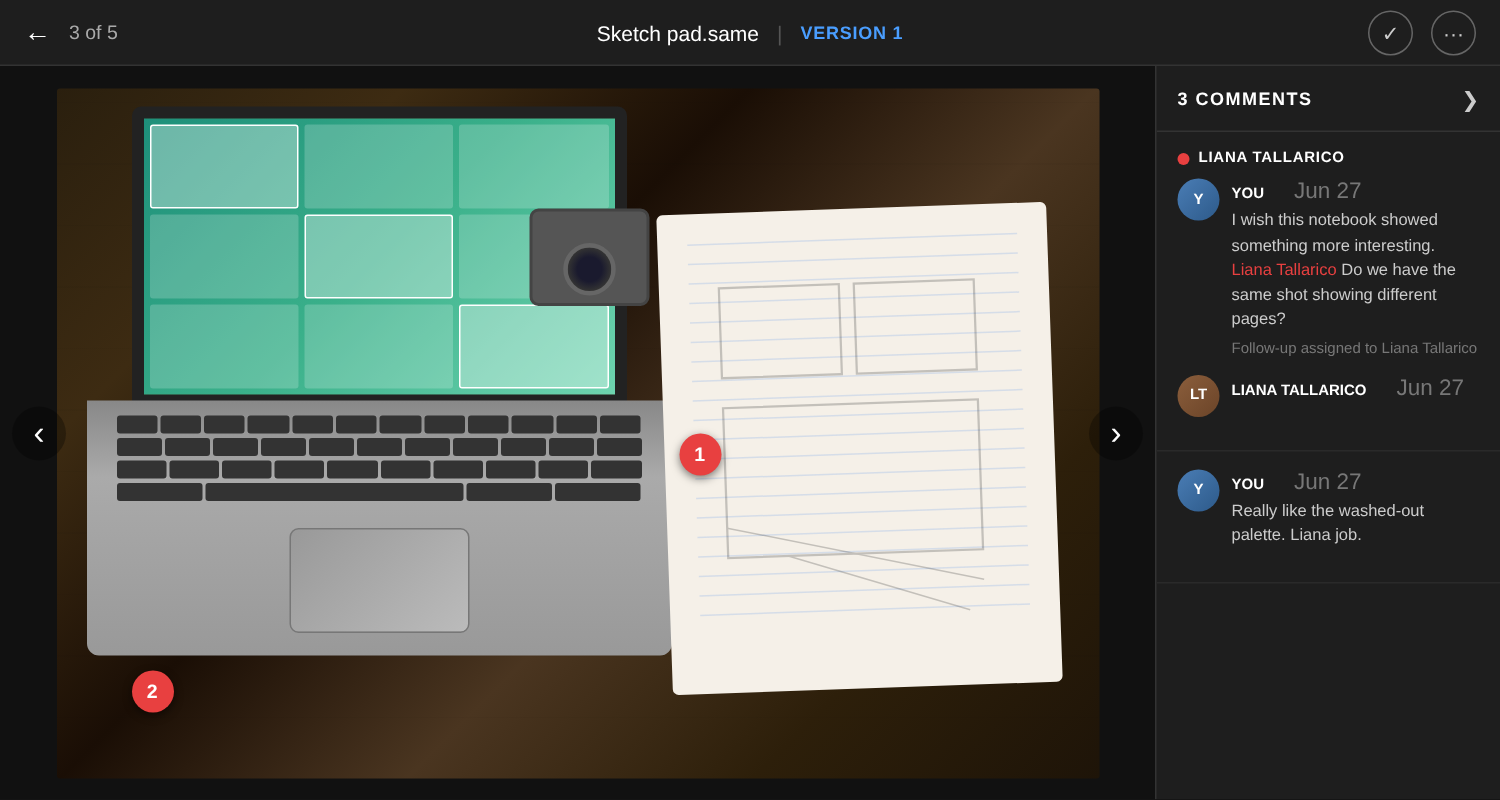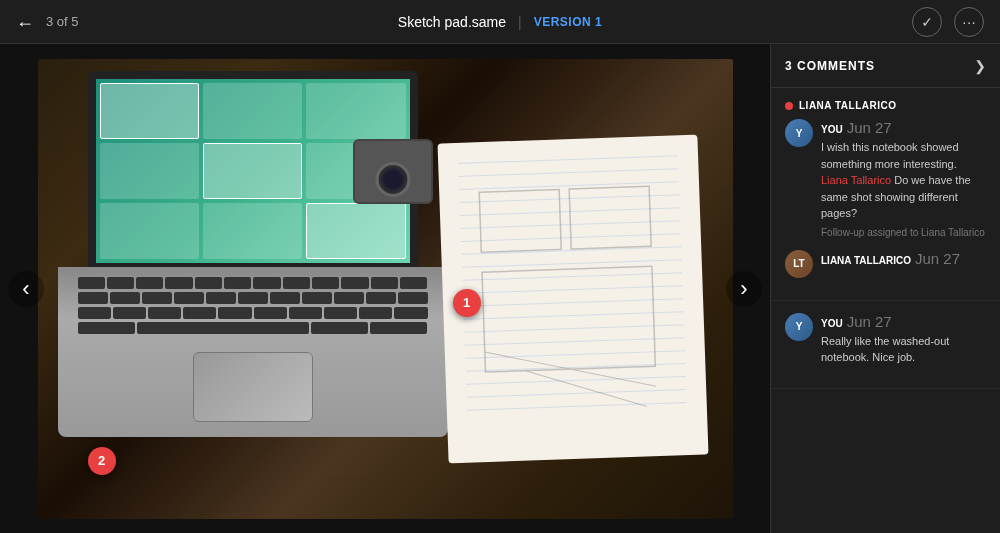--- a/index.html
+++ b/index.html
@@ -353,21 +353,21 @@
     }
     .avatar-liana {
       background: linear-gradient(135deg, #8b5e3c, #6b4428);
     }
     .comment-body {
       flex: 1;
     }
     .comment-meta {
       display: flex;
       align-items: baseline;
-      gap: 4px;
+      gap: 20px;
       margin-bottom: 3px;
     }
     .comment-author {
       font-size: 10px;
       font-weight: 700;
       color: #fff;
     }
     .comment-time {
       font-size: 15px;
       color: #777;
@@ -584,21 +584,21 @@
       <div class="comment-thread-2">
         <div class="comment-entry">
           <div class="comment-avatar avatar-you">
             <span>Y</span>
           </div>
           <div class="comment-body">
             <div class="comment-meta">
               <span class="comment-author">YOU</span>
               <span class="comment-time">Jun 27</span>
             </div>
-            <div class="comment-text">Really like the washed-out notebook. Nice job.</div>
+            <div class="comment-text">Really like the washed-out palette. Liana job.</div>
           </div>
         </div>
       </div>
 
     </div>
   </div>
 
 </div>
 
 </body></html>

